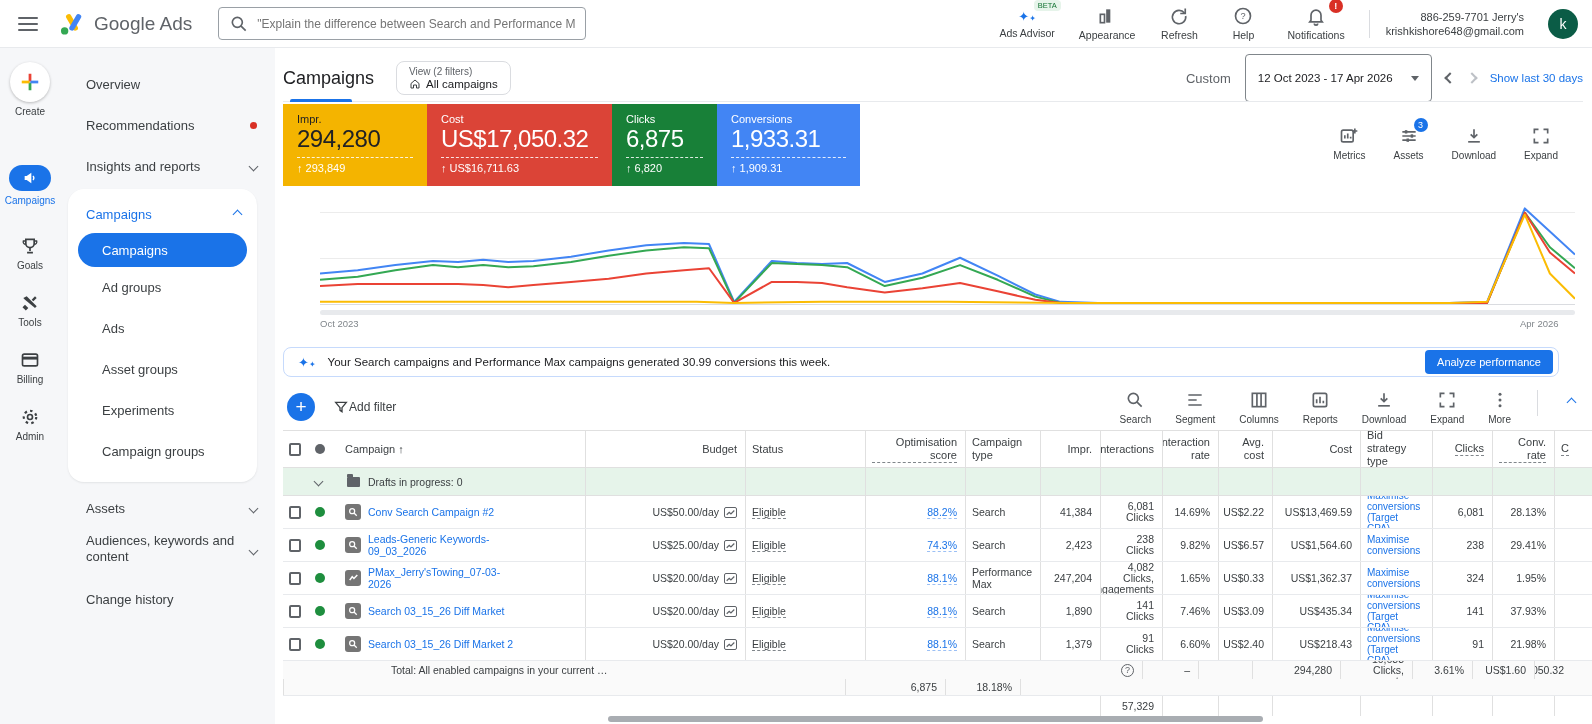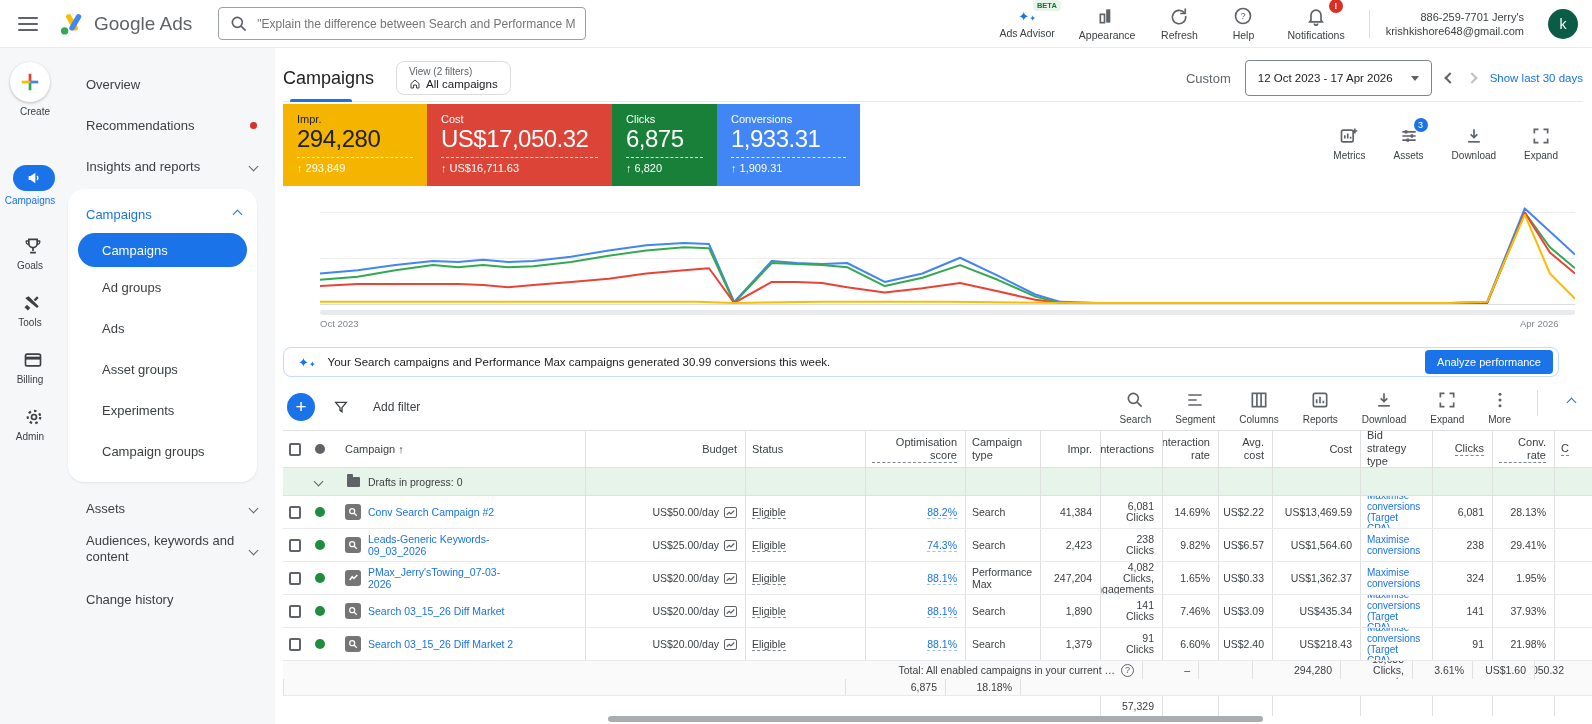--- a/index.html
+++ b/index.html
@@ -14,31 +14,31 @@
   .logo-txt{font-size:19px;color:#5f6368}
   .logo-txt b{font-weight:500;color:#5f6368}
   .searchbox{margin-left:26px;width:368px;height:33px;border:1px solid #9aa0a6;border-radius:4px;
     background:#fff;display:flex;align-items:center;padding:0 10px;gap:8px}
   .searchbox input{border:0;outline:0;flex:1;font-size:12px;color:#5f6368;background:transparent;
     font-family:"Liberation Sans",sans-serif}
   .top-right{margin-left:auto;display:flex;align-items:center;gap:24px}
   .top-item{display:flex;flex-direction:column;align-items:center;gap:3px;position:relative;cursor:pointer;min-width:40px}
   .top-item .lbl{font-size:10.5px;color:#3c4043;white-space:nowrap}
   .beta{position:absolute;top:-9px;right:-6px;background:#e6f4ea;color:#137333;font-size:7.5px;
-    padding:1px 4px;border-radius:4px;font-weight:700}
+    padding:1px 4px;border-radius:4px;font-weight:400}
   .notif-badge{position:absolute;top:-7px;right:2px;width:14px;height:14px;border-radius:50%;
     background:#d93025;color:#fff;font-size:9px;font-weight:700;display:flex;align-items:center;justify-content:center}
   .acct{border-left:1px solid #dadce0;padding-left:16px;text-align:right;font-size:11px;color:#3c4043;line-height:14px}
   .avatar{width:30px;height:30px;border-radius:50%;background:#0b5c46;color:#fff;font-size:14px;
     display:flex;align-items:center;justify-content:center}
   .icon18{width:20px;height:20px;color:#5f6368}
   
   .rail{position:absolute;left:0;top:48px;width:60px;height:676px;background:#f6f7f9;z-index:4;
     display:flex;flex-direction:column;align-items:center;padding-top:14px}
-  .rail-item{display:flex;flex-direction:column;align-items:flex-end;gap:4px;margin-bottom:22px;cursor:pointer}
+  .rail-item{display:flex;flex-direction:column;align-items:center;gap:4px;margin-bottom:22px;cursor:pointer}
   .rail-item .rlbl{font-size:10px;color:#3c4043}
   .create-circle{width:40px;height:40px;border-radius:50%;background:#fff;box-shadow:0 1px 3px rgba(0,0,0,.25);
     display:flex;align-items:center;justify-content:center}
   .rail-pill{width:42px;height:26px;border-radius:13px;display:flex;align-items:center;justify-content:center}
   .rail-pill.active{background:#1a73e8}
   .rail-item.active .rlbl{color:#1a73e8}
   
   .sidenav{position:absolute;left:60px;top:48px;width:215px;height:676px;background:#f6f7f9;
     font-size:13px;color:#3c4043;padding-top:16px;z-index:3}
   .nav-row{height:41px;display:flex;align-items:center;padding:0 18px 0 26px;cursor:pointer;justify-content:space-between}
@@ -57,21 +57,21 @@
   .aud .chev{margin-top:14px}
   
   .main{position:absolute;left:275px;top:48px;width:1317px;height:676px;background:#fff}
   .page-head{position:absolute;left:8px;top:8px;width:1300px;height:44px;display:flex;align-items:center}
   .page-title{font-size:18px;color:#202124}
   .view-chip{margin-left:22px;border:1px solid #dadce0;border-radius:8px;padding:4px 12px;cursor:pointer}
   .view-chip .l1{font-size:10px;color:#5f6368}
   .view-chip .l2{font-size:11.5px;color:#202124;display:flex;align-items:center;gap:5px;margin-top:1px}
   .range{margin-left:auto;display:flex;align-items:center;gap:14px}
   .range .rt{font-size:13px;color:#5f6368}
-  .datebox{border:1px solid #80868b;border-radius:4px;height:36px;display:flex;align-items:center;
+  .datebox{border:1px solid #80868b;border-radius:4px;height:48px;display:flex;align-items:center;
     padding:0 12px;gap:18px;font-size:11.5px;color:#202124;cursor:pointer}
   .caret{width:0;height:0;border-left:4px solid transparent;border-right:4px solid transparent;border-top:5px solid #5f6368}
   .navchev{width:8px;height:8px;border-right:2px solid #5f6368;border-bottom:2px solid #5f6368;cursor:pointer}
   .navchev.l{transform:rotate(135deg)}
   .navchev.r{transform:rotate(-45deg);border-color:#bdc1c6}
   .showlast{font-size:11.5px;color:#1a73e8;font-weight:500;cursor:pointer;margin-left:0}
   .hairline{position:absolute;left:8px;top:53px;width:1300px;border-top:1px solid #e8eaed}
   .tab-ind{position:absolute;left:15px;top:51px;width:62px;height:3px;background:#1a73e8;border-radius:2px 2px 0 0}
   
   .cards{position:absolute;left:8px;top:56px;height:82px;display:flex}
@@ -96,21 +96,21 @@
     display:flex;align-items:center;padding:0 5px 0 14px;gap:12px}
   .banner .btxt{font-size:11.5px;color:#202124;flex:1}
   .spark{color:#1a73e8;font-size:13px}
   .blue-btn{background:#1a73e8;color:#fff;font-size:11px;font-weight:500;border:none;border-radius:4px;
     height:24px;padding:0 12px;cursor:pointer;font-family:"Liberation Sans",sans-serif}
   
   .ttools{position:absolute;left:8px;top:340px;width:1300px;height:38px;display:flex;align-items:center}
   .plus-circle{width:28px;height:28px;border-radius:50%;background:#1a73e8;color:#fff;font-size:19px;
     display:flex;align-items:center;justify-content:center;cursor:pointer;margin-left:4px}
   .funnel{margin-left:18px;cursor:pointer}
-  .addf{margin-left:24px;font-size:12px;color:#3c4043;cursor:pointer}
+  .addf{font-size:12px;color:#3c4043;cursor:pointer}
   .ttr{margin-left:auto;display:flex;align-items:flex-start;gap:24px}
   .ttr .tool .tl{font-size:10px}
   .tt-div{width:1px;height:26px;background:#dadce0;margin:0 2px}
   .collapse{margin:2px 8px 0 4px;cursor:pointer}
   .collapse .chev{border-color:#1a73e8}
   
   .tablewrap{position:absolute;left:8px;top:382px;width:1309px;height:294px;overflow:hidden}
   .tgrid{display:grid;grid-template-columns:26px 30px 246px 160px 120px 100px 75px 60px 62px 56px 54px 88px 72px 60px 62px 38px}
   .c{display:flex;align-items:center;padding:2px 8px 2px 6px;font-size:10.5px;color:#3c4043;overflow:hidden}
   .c.r{justify-content:flex-end;text-align:right}
@@ -124,21 +124,21 @@
   .trow{height:33px;border-bottom:1px solid #e8eaed}
   .trow .c{line-height:12px}
   .cbx{width:13px;height:13px;border:2px solid #5f6368;border-radius:2px;cursor:pointer}
   .gdot{width:10px;height:10px;border-radius:50%;background:#1e8e3e}
   .graydot{width:10px;height:10px;border-radius:50%;background:#5f6368}
   .typeicon{width:16px;height:16px;border-radius:3px;background:#757575;color:#fff;display:flex;
     align-items:center;justify-content:center;flex:none;margin-right:7px}
   .stack{display:flex;flex-direction:column;align-items:flex-end;line-height:11px;justify-content:center}
   .bid{font-size:10px;line-height:11px}
   .totrow{background:#fafafa;height:35px;border-bottom:1px solid #e8eaed}
-  .totrow .tot-merge{grid-column:1/6;justify-content:flex-end;padding-left:108px;gap:6px}
+  .totrow .tot-merge{grid-column:1/6;justify-content:space-between;padding-left:108px;gap:6px}
   .qmark{width:13px;height:13px;border:1px solid #5f6368;border-radius:50%;font-size:9px;color:#5f6368;
     display:flex;align-items:center;justify-content:center;flex:none}
   .partrow{height:20px}
   .folder{width:13px;height:10px;background:#5f6368;border-radius:1px;position:relative;margin:0 8px 0 2px;flex:none}
   .folder:before{content:"";position:absolute;top:-3px;left:0;width:6px;height:3px;background:#5f6368;border-radius:1px 1px 0 0}
   .hscroll{position:absolute;left:325px;bottom:2px;width:655px;height:6px;background:#a9adb2;border-radius:3px}
   .minichart{width:13px;height:11px;border:1px solid #5f6368;border-radius:2px;margin-left:5px;flex:none;position:relative;overflow:hidden}
   .minichart svg{position:absolute;inset:0}
 </style>
 </head>

